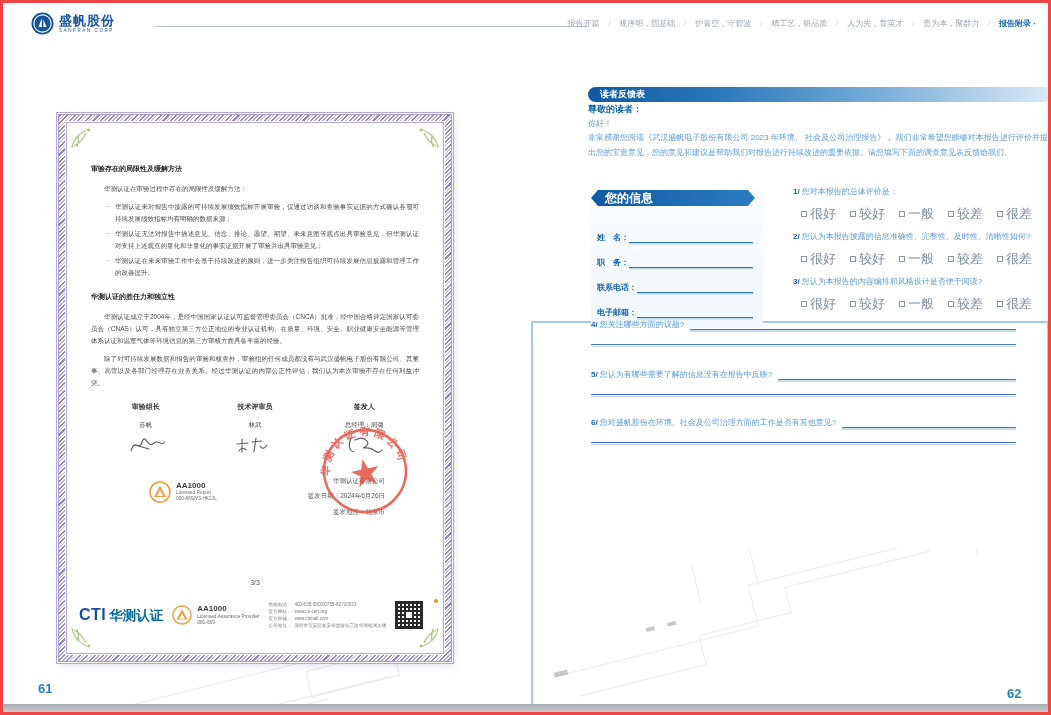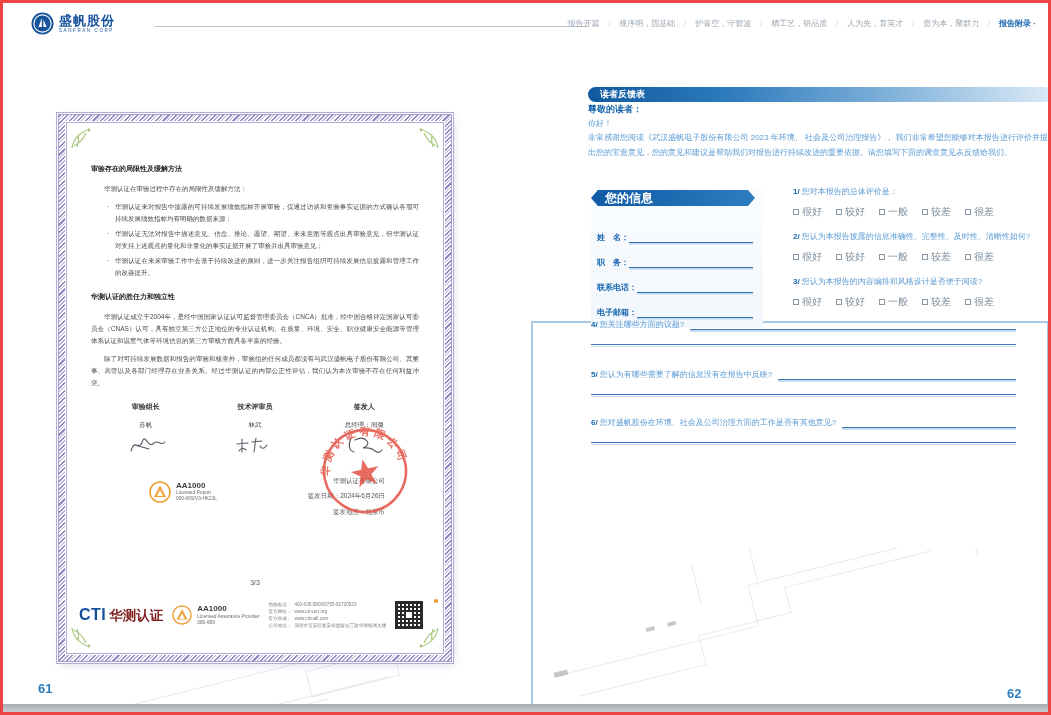--- a/index.html
+++ b/index.html
@@ -56,21 +56,21 @@
     color:#555;line-height:2.35;z-index:2;}
   .stamp{position:absolute;left:254px;top:304px;width:92px;height:92px;opacity:.88;z-index:3;}
   .aa-report{position:absolute;left:84px;top:360px;display:flex;gap:5px;align-items:center;}
   .aa-title{font-size:8px;font-weight:bold;color:#3c3c3c;line-height:1.1;}
   .aa-sub{font-size:4.8px;color:#6a6a6a;line-height:1.25;}
   .cert-pagenum{position:absolute;left:0;right:0;top:458px;text-align:center;font-size:7px;color:#555;}
   .cert-footer{position:absolute;left:14px;right:8px;top:480px;display:flex;align-items:center;gap:9px;}
   .cti-wrap{display:flex;align-items:baseline;gap:3px;}
   .cti-mark{position:relative;font-size:16px;font-weight:bold;color:#164f9b;letter-spacing:.5px;}
   .cti-dot{position:absolute;right:-.5px;top:-2px;width:3.6px;height:3.6px;border-radius:50%;background:#f29a2e;}
-  .cti-name{font-size:13.5px;font-weight:bold;color:#7f1d1d;}
+  .cti-name{font-size:13.5px;font-weight:bold;color:#0369a1;}
   .contacts{font-size:4.6px;color:#7b7b7b;line-height:1.55;}
   .contact-row{display:flex;gap:3px;white-space:nowrap;}
   .qr{width:26px;height:26px;flex:0 0 auto;position:relative;border:1px solid #2a2a2a;
     background-image:repeating-linear-gradient(0deg,#2a2a2a 0 2px,transparent 2px 4px),
                      repeating-linear-gradient(90deg,#2a2a2a 0 2px,#fff 2px 4px);}
   .qr::after{content:"";position:absolute;inset:9px;background:#fff;border:1px solid #2a2a2a;}
 
   .pn{position:absolute;font-size:13px;font-weight:bold;color:#2f7fc1;z-index:3;}
   .pn.left{left:35px;top:678px;}
   .pn.right{left:1004px;top:683px;}
@@ -89,21 +89,21 @@
     background:linear-gradient(90deg,#0f5aa5,#2e7cc0);
     clip-path:polygon(0 50%,7px 0,calc(100% - 7px) 0,100% 50%,calc(100% - 7px) 100%,7px 100%);
     color:#fff;font-size:12px;font-weight:bold;line-height:16px;padding-left:14px;}
   .info-field{position:absolute;left:6px;right:10px;display:flex;align-items:flex-end;}
   .if-label{font-size:8px;font-weight:bold;color:#1766ad;white-space:nowrap;}
   .if-line{flex:1;height:9px;border-bottom:1.5px solid #2e76b4;box-shadow:0 1.5px 0 rgba(130,175,215,.45);}
 
   .q{position:absolute;left:790px;z-index:2;}
   .q-label{font-size:8px;color:#5d9bd3;white-space:nowrap;}
   .q-num{font-weight:bold;color:#1766ad;margin-right:2px;}
-  .opts{display:flex;gap:14px;margin-top:8px;font-size:10px;color:#7e8e9d;align-items:center;}
+  .opts{display:flex;gap:14px;margin-top:8px;font-size:13px;color:#7e8e9d;align-items:center;margin-left:8px;}
   .opt{display:flex;gap:3px;align-items:center;cursor:pointer;}
   .opt-box{width:6px;height:6px;border:1px solid #8a97a5;background:#fff;box-sizing:border-box;}
 
   .open-q{position:absolute;left:588px;width:425px;display:flex;align-items:flex-end;z-index:2;}
   .oq-line{flex:1;margin-left:6px;height:7px;border-bottom:1.5px solid #4179b8;
     box-shadow:0 2px 0 rgba(150,192,226,.55);}
   .open-line{position:absolute;left:588px;width:425px;height:0;border-bottom:1.5px solid #4179b8;
     box-shadow:0 2px 0 rgba(150,192,226,.55);z-index:2;}
 
   .hl-box{position:absolute;left:528px;top:318px;width:518px;height:392px;box-sizing:border-box;

